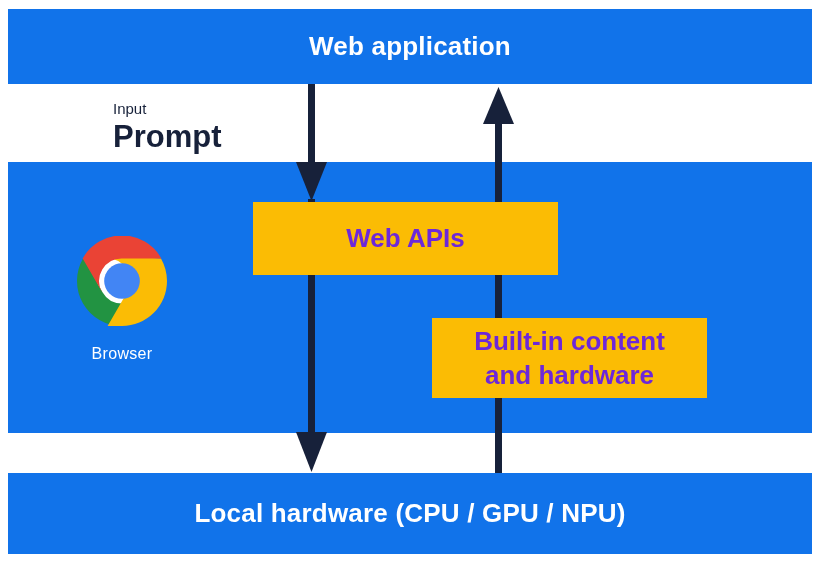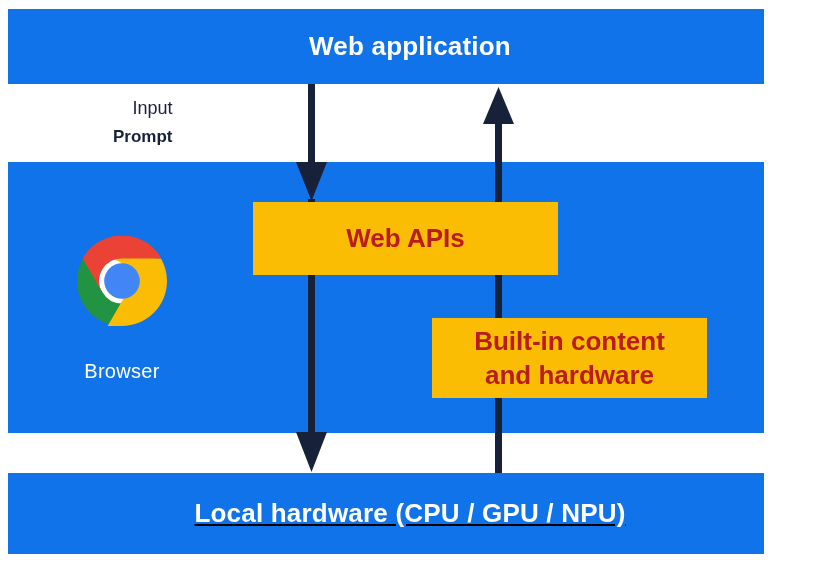--- a/index.html
+++ b/index.html
@@ -1,82 +1,81 @@
 <!DOCTYPE html>
 <html><head>
 <meta charset="utf-8">
 <style>
   html, body { margin: 0; padding: 0; background: #ffffff; }
   .canvas {
     position: relative;
-    width: 720px;
+    width: 820px;
     height: 566px;
     background: #ffffff;
     overflow: hidden;
     font-family: "Liberation Sans", sans-serif;
-    padding-left: 44px;
   }
   
   .bar, .band {
     position: absolute;
     left: 8px;
     width: 804px;
     background: #1173EA;
     z-index: 1;
   }
   .bar { display: flex; align-items: center; justify-content: center; }
   .bar-top    { top: 9px;   height: 75px; }
   .band       { top: 162px; height: 271px; }
-  .bar-bottom { top: 473px; height: 81px; text-decoration: underline; }
+  .bar-bottom { top: 473px; height: 81px; }
   .bar-label {
     color: #ffffff;
     font-weight: 700;
     font-size: 26px;
     letter-spacing: 0.2px;
   }
   
   .io { position: absolute; top: 95px; z-index: 3; color: #17213A; }
   .io-left  { left: 113px; text-align: left; }
   .io-right { right: 51px; text-align: right; }
-  .io-title { font-size: 18px; font-weight: 400; line-height: 27px; text-align: right; }
-  .io-value { font-size: 17px; font-weight: 700; line-height: 29px; }
+  .io-title { font-size: 15px; font-weight: 400; line-height: 27px; }
+  .io-value { font-size: 31px; font-weight: 700; line-height: 29px; }
   
   .arrows { position: absolute; left: 0; top: 0; z-index: 2; }
   .arrows line    { stroke: #17213A; stroke-width: 7; }
   .arrows polygon { fill: #17213A; }
   
   .ybox {
     position: absolute;
     background: #FBBC04;
     z-index: 3;
     display: flex;
     flex-direction: column;
     align-items: center;
     justify-content: center;
-    color: #b91c1c;
+    color: #6d28d9;
     font-weight: 700;
     font-size: 26px;
     text-align: center;
   }
   .web-apis { left: 253px; top: 202px; width: 305px; height: 73px; }
   .builtin  { left: 432px; top: 318px; width: 275px; height: 80px; line-height: 34px; }
   
   .chrome {
     position: absolute;
     left: 47px;
     top: 236px;
     width: 150px;
     z-index: 3;
     text-align: center;
   }
   .chrome svg { display: inline-block; }
   .browser-label {
-    margin-top: 30px;
+    margin-top: 15px;
     color: #ffffff;
-    font-size: 20px;
+    font-size: 16px;
     font-weight: 500;
     letter-spacing: 0.3px;
   }
 </style>
 </head>
 <body>
 
 <div class="canvas">
 
   <div class="bar bar-top">

